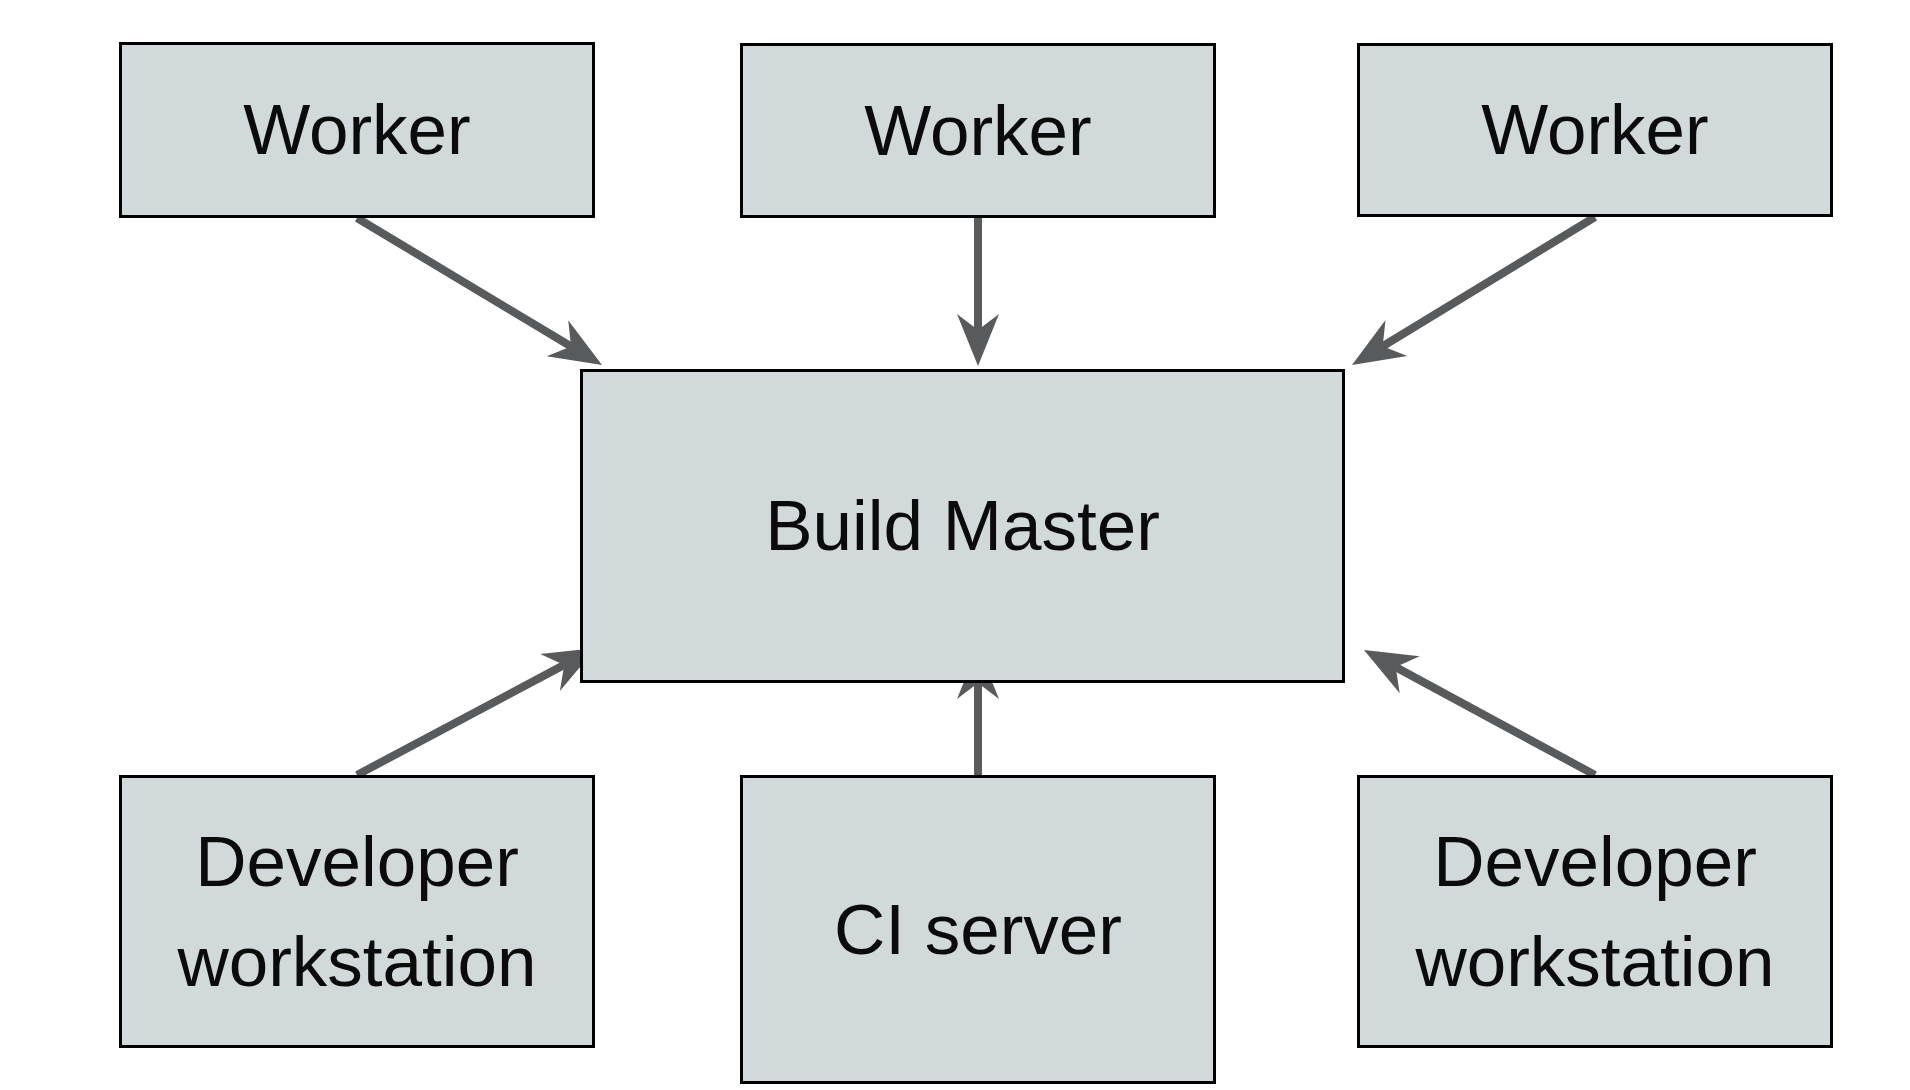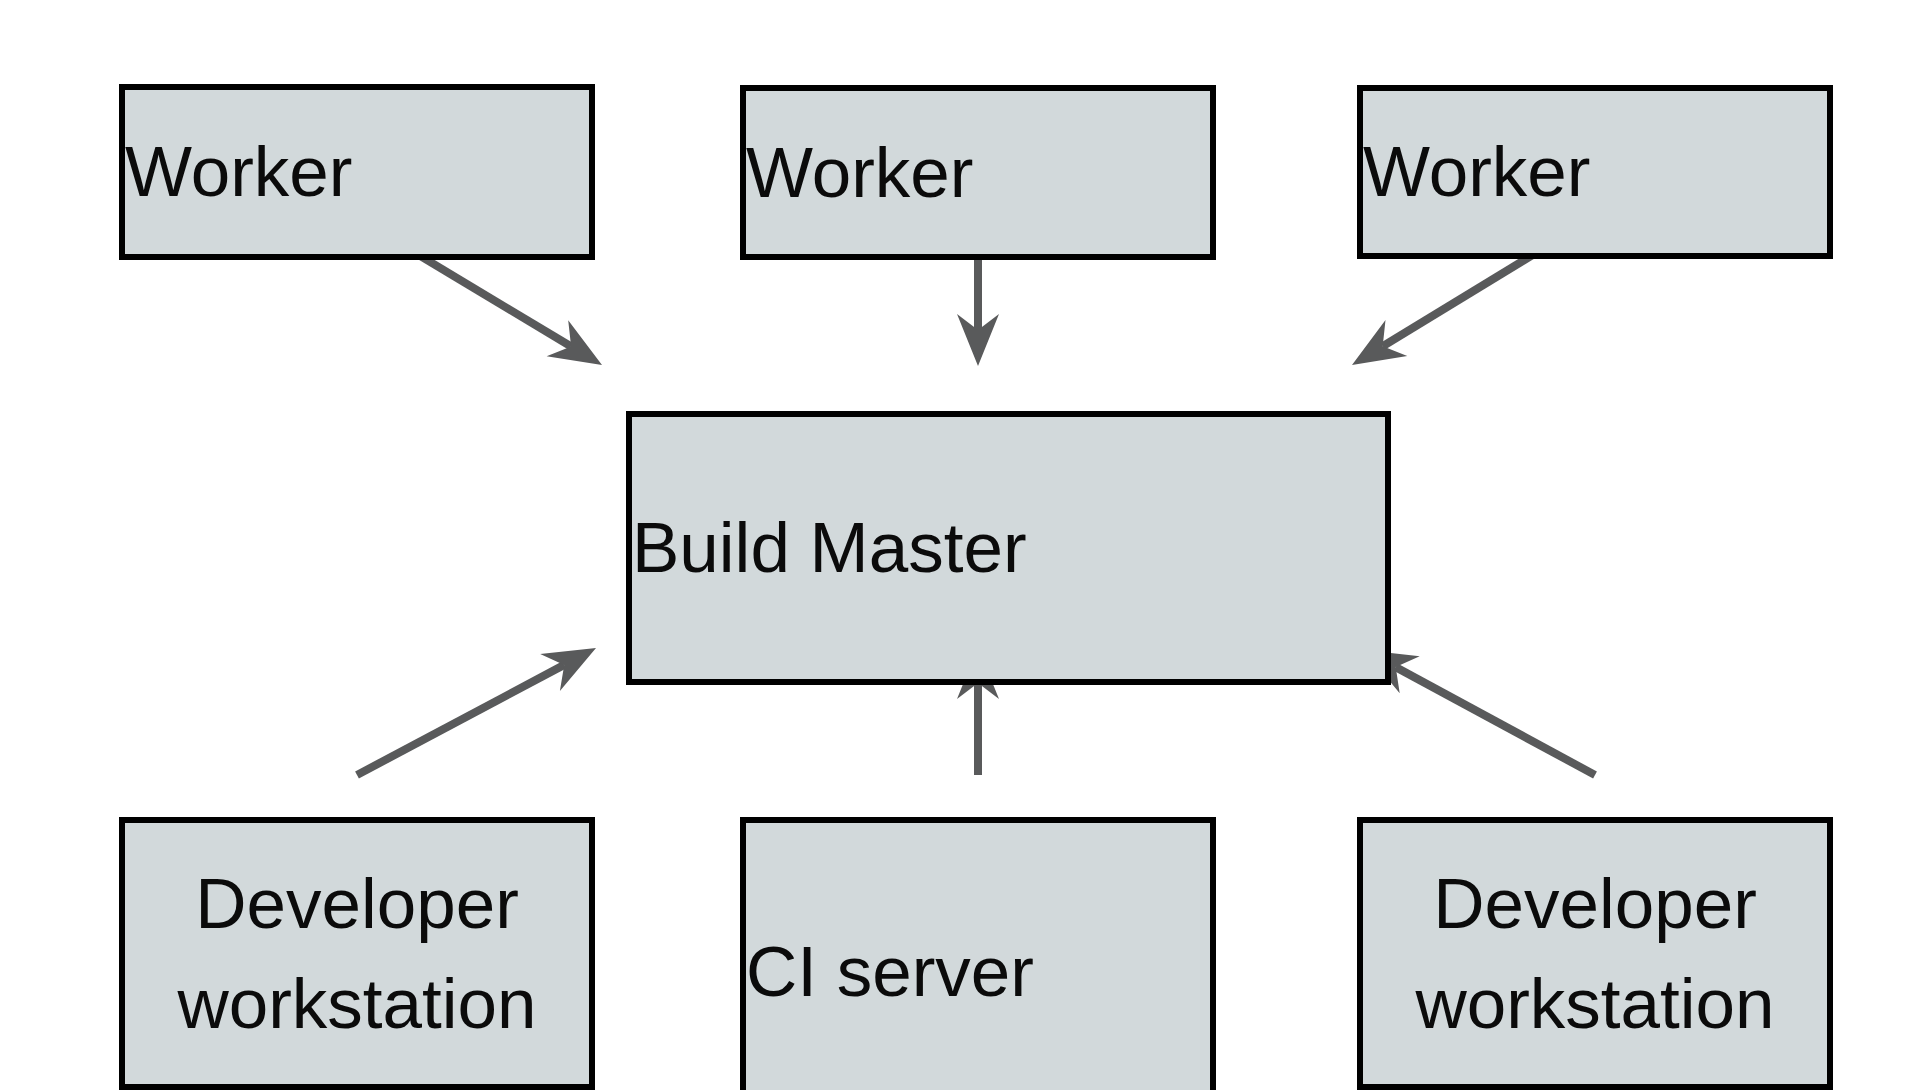--- a/index.html
+++ b/index.html
@@ -20,26 +20,25 @@
     left: 0;
     top: 0;
     width: 1910px;
     height: 1090px;
     pointer-events: none;
   }
   .node {
     position: absolute;
     box-sizing: border-box;
     background: #d2d9db;
-    border: 6px solid #000000;
+    border: 3px solid #000000;
     display: flex;
     align-items: center;
-    justify-content: flex-start;
+    justify-content: center;
     text-align: center;
-    margin-top: 42px;
   }
   .node-label {
     color: #0b0b0b;
     font-size: 71px;
     line-height: 1.40;
     letter-spacing: 0px;
     white-space: pre-line;
   }
 </style>
 </head>
@@ -63,21 +62,21 @@
   <div id="nodes-root">
       <div class="node" style="left: 119px; top: 42px; width: 476px; height: 176px;">
         <span class="node-label">Worker</span>
       </div>
       <div class="node" style="left: 740px; top: 43px; width: 476px; height: 175px;">
         <span class="node-label">Worker</span>
       </div>
       <div class="node" style="left: 1357px; top: 43px; width: 476px; height: 174px;">
         <span class="node-label">Worker</span>
       </div>
-      <div class="node" style="left: 626px; top: 369px; width: 765px; height: 274px;">
+      <div class="node" style="left: 580px; top: 369px; width: 765px; height: 314px;">
         <span class="node-label">Build Master</span>
       </div>
       <div class="node" style="left: 119px; top: 775px; width: 476px; height: 273px;">
         <span class="node-label">Developer workstation</span>
       </div>
       <div class="node" style="left: 740px; top: 775px; width: 476px; height: 309px;">
         <span class="node-label">CI server</span>
       </div>
       <div class="node" style="left: 1357px; top: 775px; width: 476px; height: 273px;">
         <span class="node-label">Developer workstation</span>

